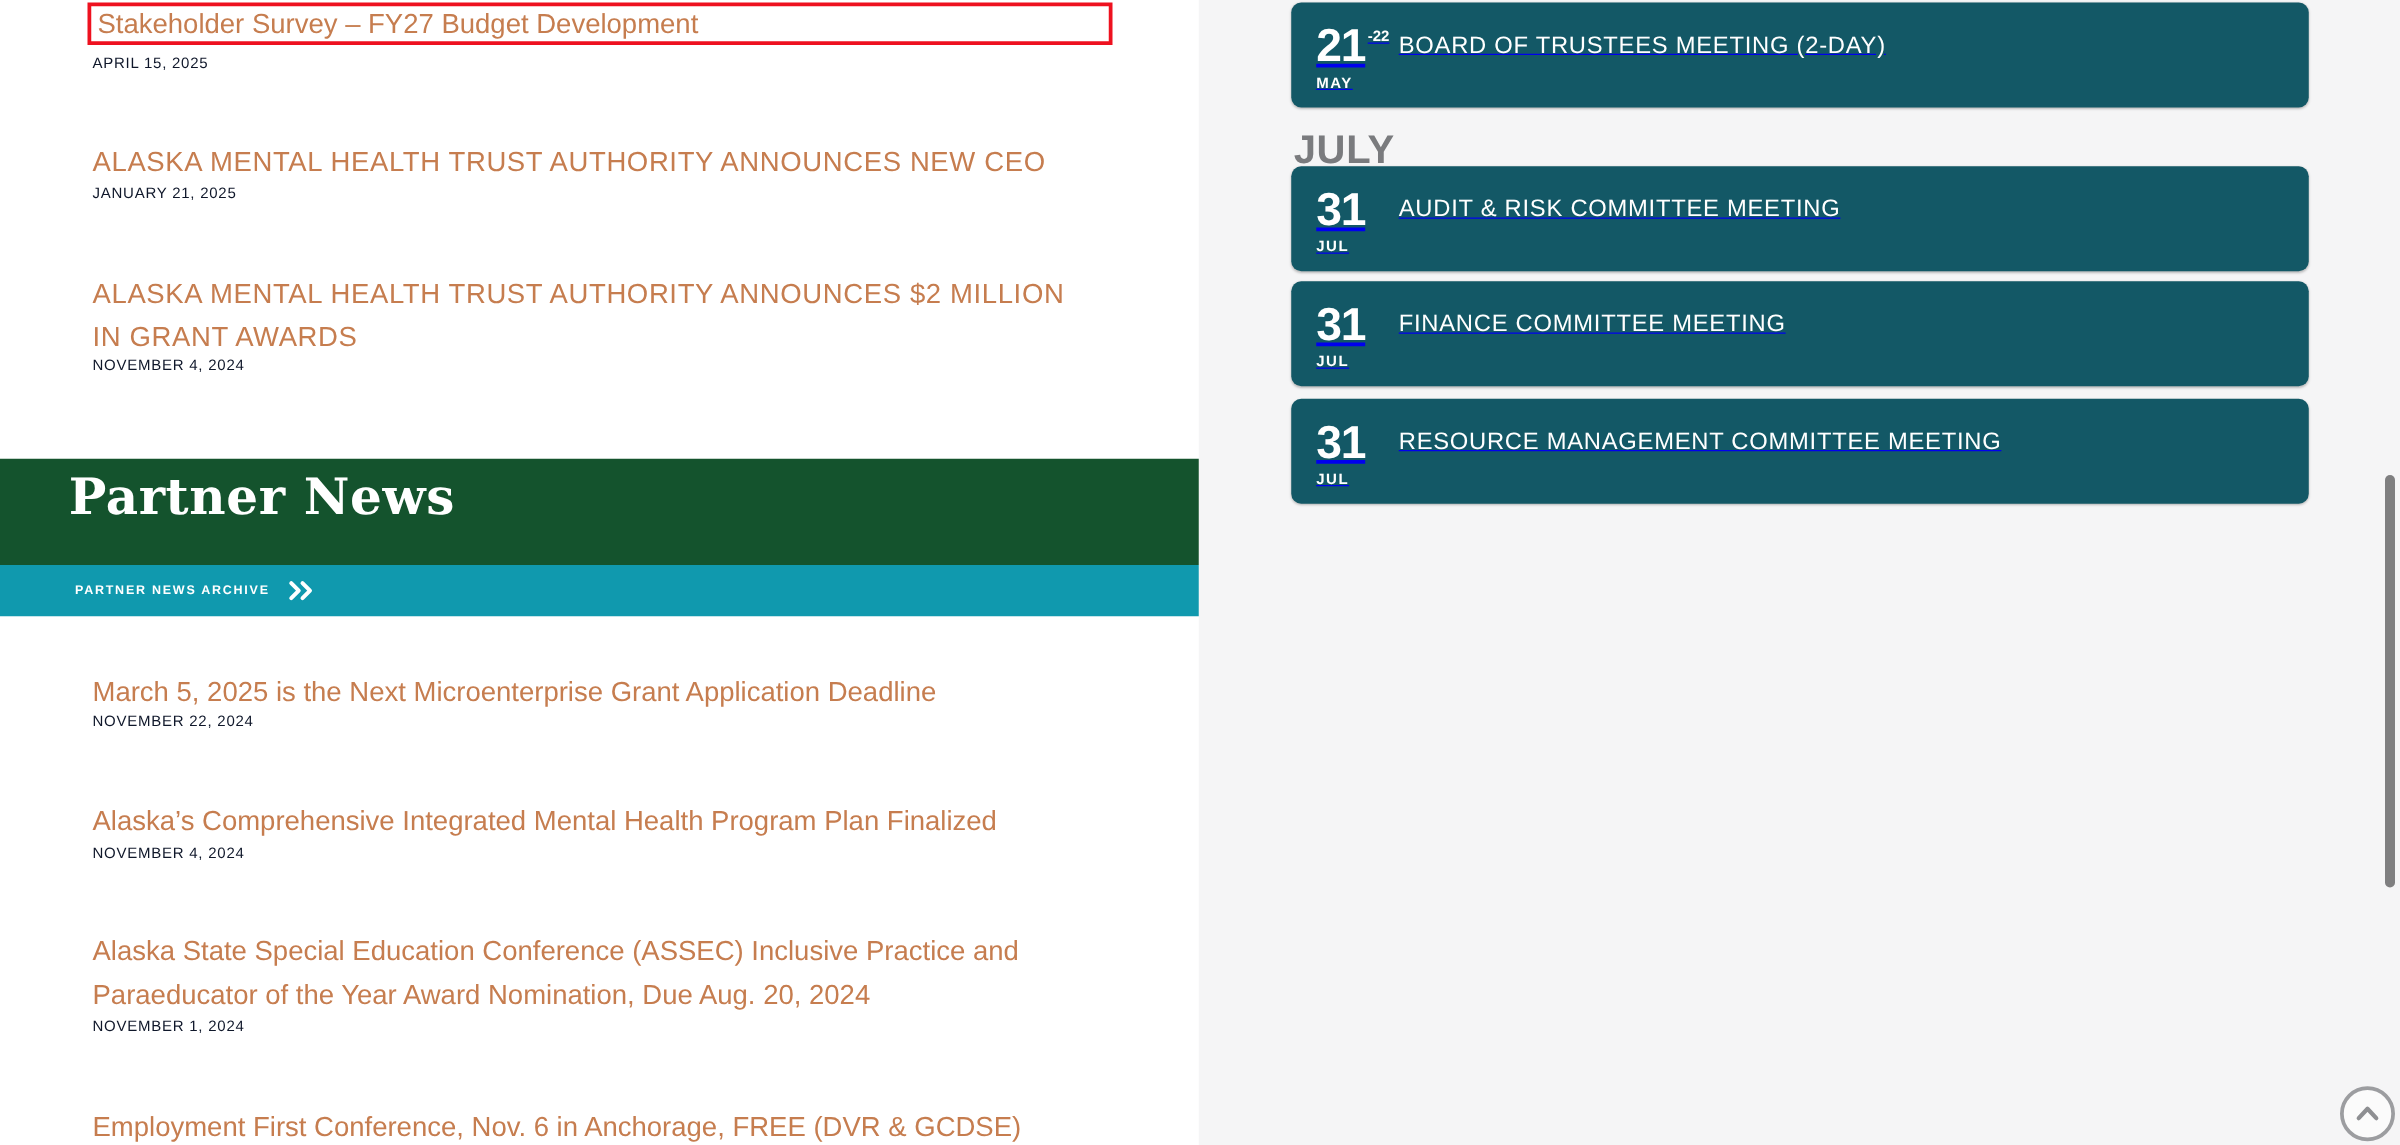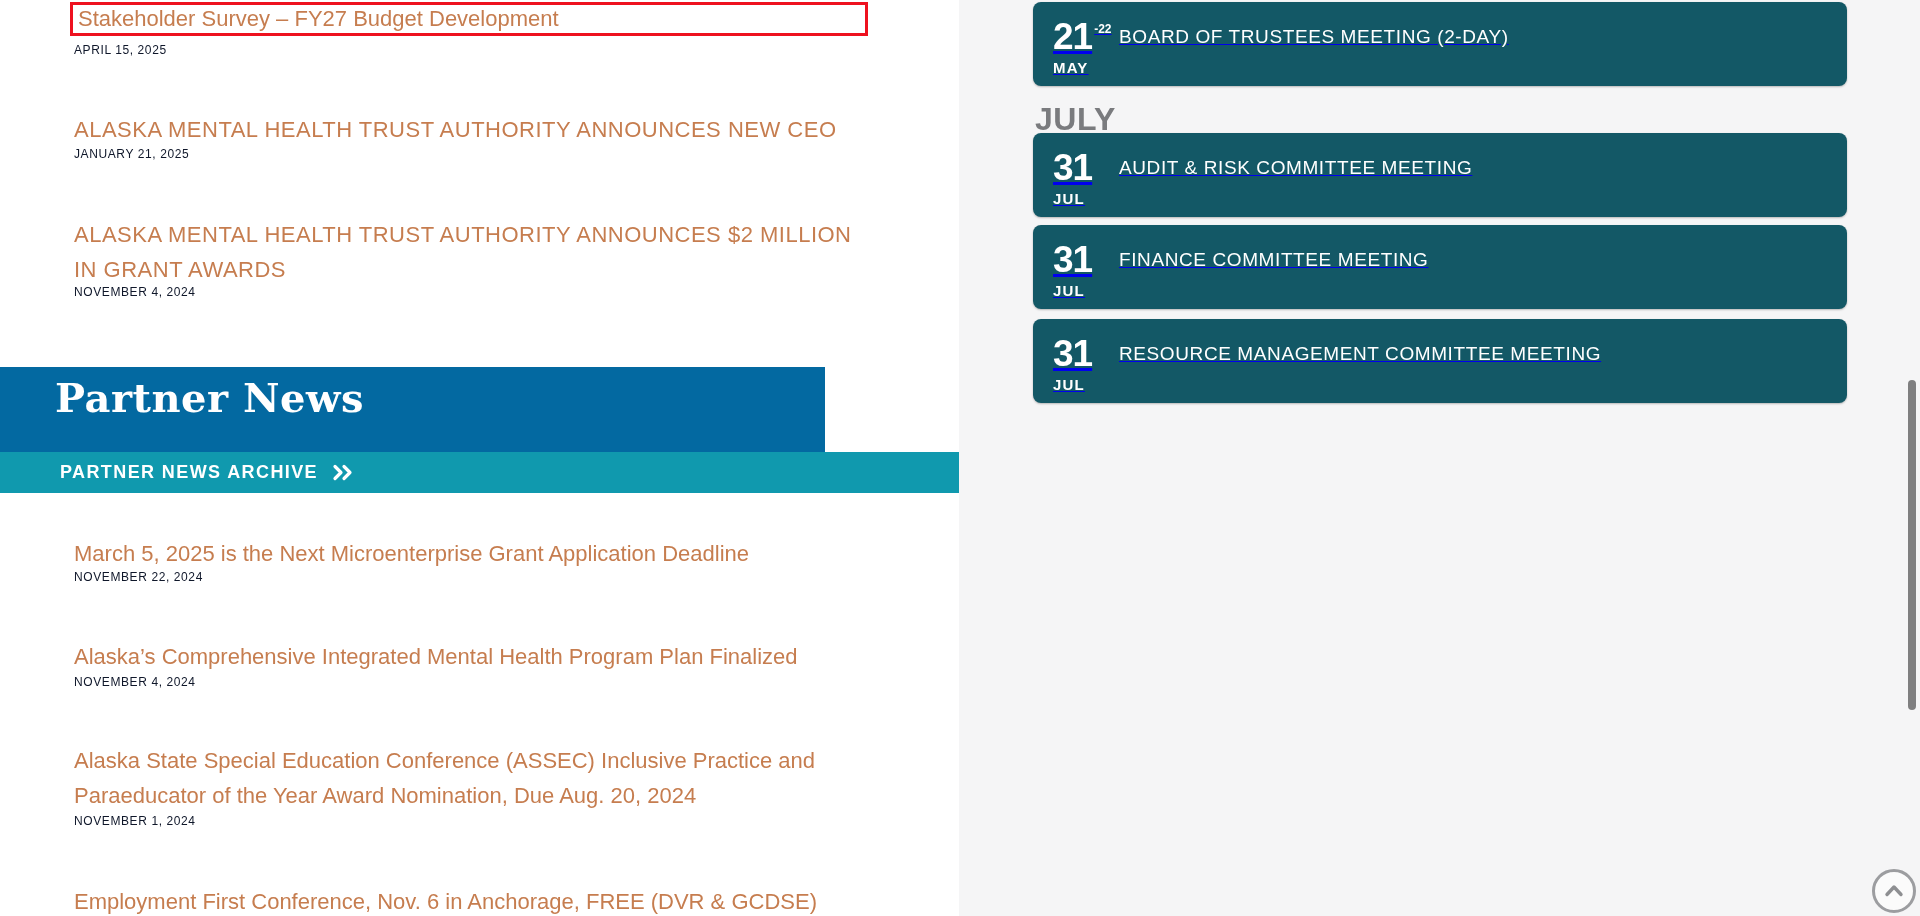--- a/index.html
+++ b/index.html
@@ -17,55 +17,55 @@
     position:absolute;left:74px;display:block;text-decoration:none;
     color:#c67d4f;font-size:22px;font-weight:500;line-height:35px;cursor:pointer;
   }
   .news-title.caps{letter-spacing:0.5px;}
   .news-date{
     position:absolute;left:74px;color:#0f172a;font-size:12px;font-weight:500;
     letter-spacing:0.6px;line-height:14px;
   }
   .featured-box{
     position:absolute;left:70px;top:2px;width:792px;height:28px;
-    border:3px solid #ee111f;background:transparent;
+    border:3px solid #ee111f;background:transparent;padding-left:22px;
   }
   .featured-box .news-title{position:absolute;left:5px;top:-1px;line-height:30px;white-space:nowrap;}
   
   .blue-band{
-    position:absolute;left:0;top:367px;width:825px;height:85px;background:#0369a1;
+    position:absolute;left:0;top:367px;width:959px;height:85px;background:#14532d;
   }
   .blue-band h2{
     position:absolute;left:55px;top:7px;margin:0;color:#ffffff;
     font-family:"DejaVu Serif","Liberation Serif",serif;
     font-size:40px;font-weight:700;line-height:1.2;letter-spacing:0.5px;
   }
   .archive-band{
     position:absolute;left:0;top:452px;width:959px;height:41px;background:#1099ae;
     display:flex;align-items:center;cursor:pointer;
   }
   .archive-band .label{
-    margin-left:60px;color:#ffffff;font-size:18px;font-weight:600;letter-spacing:1.4px;
+    margin-left:60px;color:#ffffff;font-size:10px;font-weight:600;letter-spacing:1.4px;
   }
   .archive-band svg{margin-left:14px;display:block;}
   
   .month-heading{
     position:absolute;left:1035px;top:101px;color:#7a7b7e;
     font-size:32px;font-weight:700;letter-spacing:0.5px;
   }
   .event-card{
     position:absolute;left:1033px;width:814px;height:84px;background:#135866;
     border-radius:8px;box-sizing:border-box;display:flex;align-items:flex-start;
     padding:19px 20px 0 20px;cursor:pointer;box-shadow:0 1px 2px rgba(0,0,0,0.25);
   }
   .event-date{width:52px;margin-right:14px;flex:none;color:#ffffff;}
   .event-day-row{display:flex;align-items:flex-start;line-height:0.85;}
   .event-day{font-size:37px;font-weight:700;letter-spacing:-1px;}
   .event-day-end{font-size:12px;font-weight:700;margin-top:3px;margin-left:2px;letter-spacing:0;}
-  .event-month{font-size:15px;font-weight:700;letter-spacing:1.2px;margin-top:7px;}
+  .event-month{font-size:12px;font-weight:700;letter-spacing:1.2px;margin-top:7px;}
   .event-title{
     color:#ffffff;font-size:19px;font-weight:400;letter-spacing:0.6px;margin-top:5px;
     white-space:nowrap;
   }
   
   .scroll-thumb{
     position:absolute;left:1908px;top:380px;width:8px;height:330px;
     background:#7f7f80;border-radius:4px;
   }
   .back-to-top{

